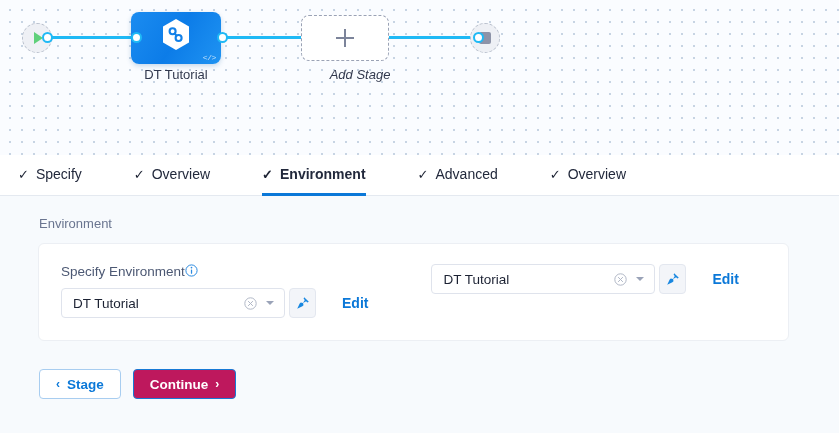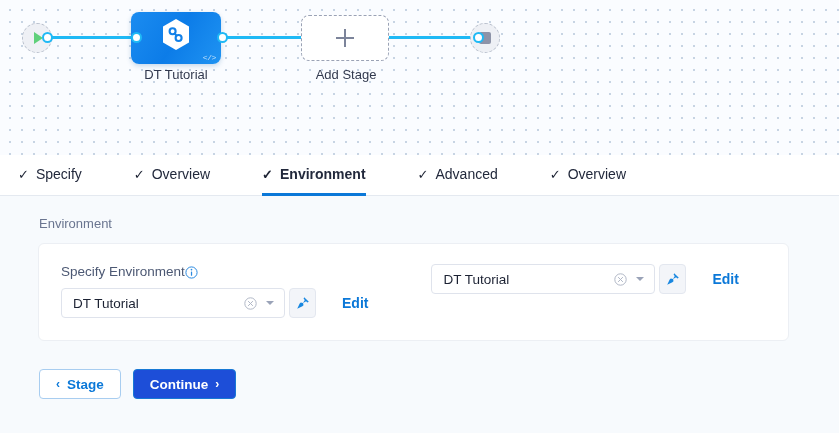--- a/index.html
+++ b/index.html
@@ -129,21 +129,21 @@
   }
   .node-label {
     position: absolute;
     top: 67px;
     width: 150px;
     text-align: center;
     font-size: 13px;
     color: #32394e;
   }
   .label-stage { left: 101px; }
-  .label-add   { left: 271px; }
+  .label-add   { left: 285px; font-style: italic; }
 
   
   .node-add {
     position: absolute;
     left: 301px;
     top: 15px;
     width: 88px;
     height: 46px;
     border-radius: 8px;
     background: #ffffff;
@@ -224,21 +224,21 @@
     display: flex;
   }
   .field-group {
     display: flex;
     flex-direction: column;
   }
   .fg-1 { margin-left: 22px; }
   .fg-2 { margin-left: 63px; }
   .field-label {
     display: flex;
-    align-items: flex-end;
+    align-items: flex-start;
     gap: 0;
     font-size: 13.5px;
     color: #4c5873;
     margin-bottom: 9px;
   }
   .info-icon {
     display: inline-flex;
     align-items: center;
   }
   .field-row {
@@ -314,21 +314,21 @@
     font-weight: bold;
     cursor: pointer;
     box-sizing: border-box;
   }
   .btn-back {
     background: #ffffff;
     border: 1px solid #a8cdf0;
     color: #0b78d8;
   }
   .btn-continue {
-    background: #1d4ed8;
+    background: #be185d;
     border: 1px solid #1879d5;
     color: #ffffff;
   }
   .arrow { font-size: 12px; line-height: 1; }
 </style>
 </head>
 <body>
 
 <div class="canvas">
 

